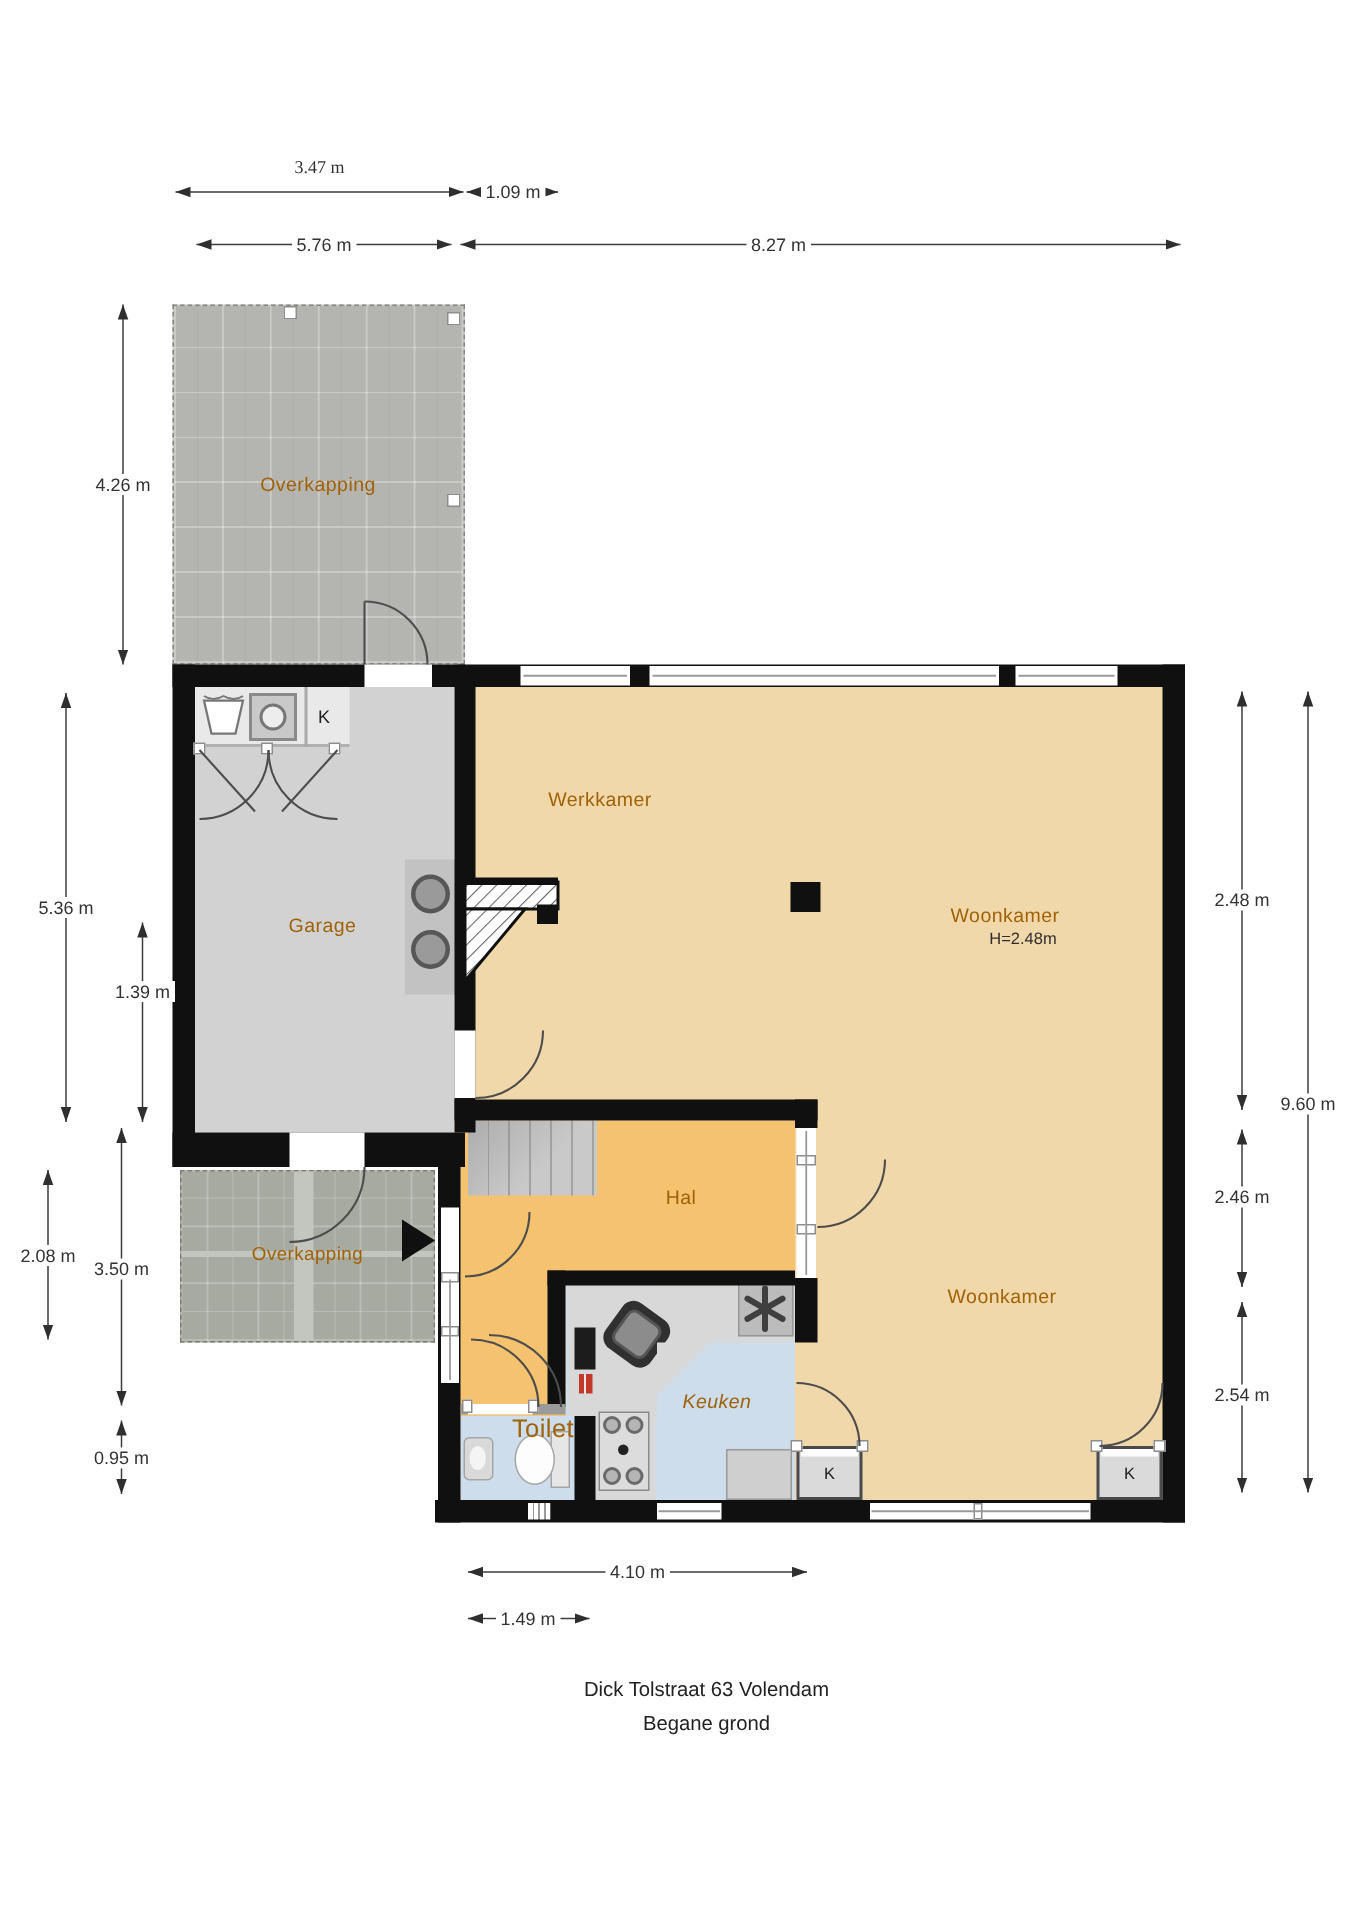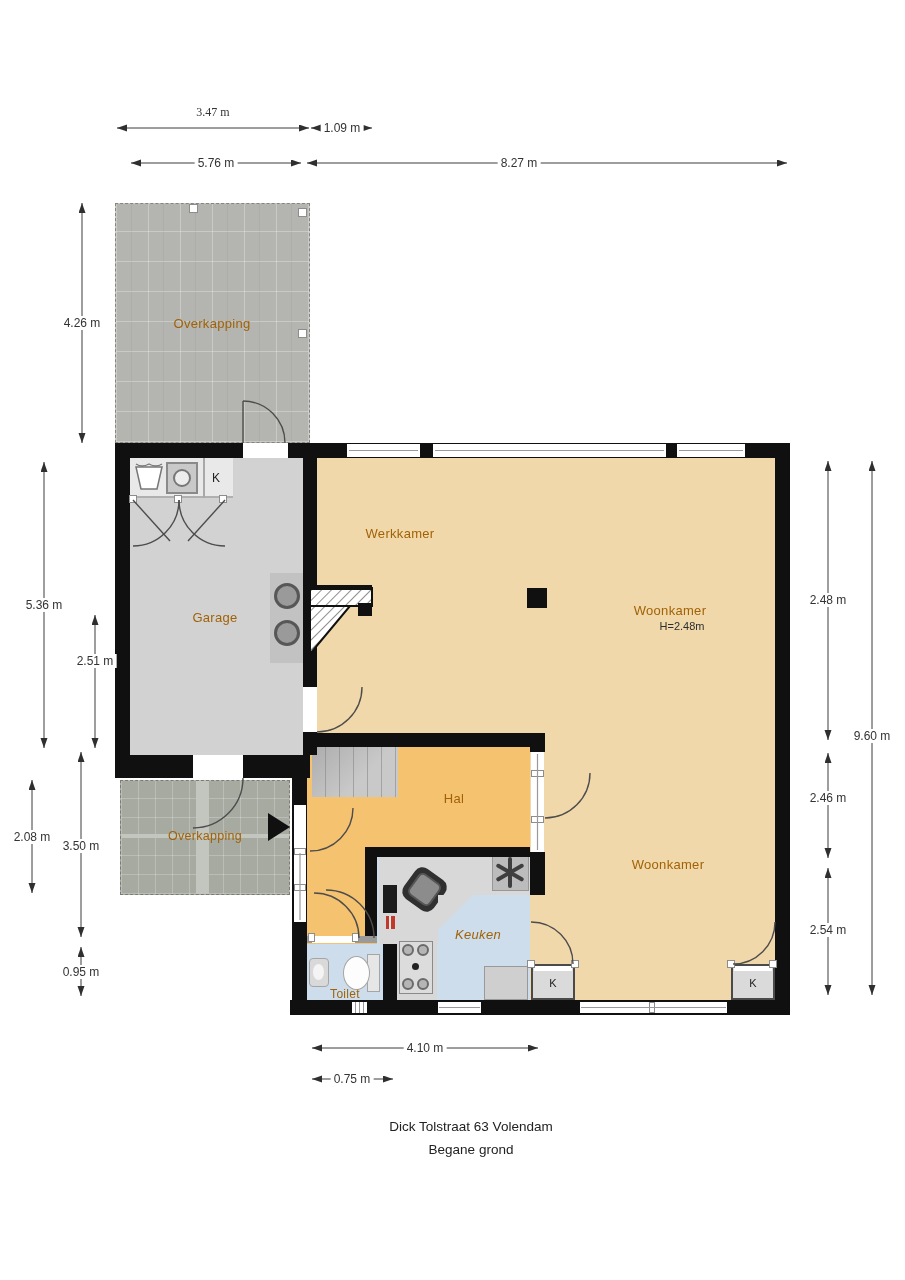--- a/index.html
+++ b/index.html
@@ -213,41 +213,41 @@
       <line x1="312" y1="1079" x2="393" y2="1079" marker-start="url(#arrS)" marker-end="url(#arrE)"></line>
     </g>
   </svg>
 
   <div class="dimlabel" style="left:213px;top:112px;font-family:Liberation Serif, serif;">3.47 m</div>
   <div class="dimlabel" style="left:342px;top:128px;">1.09 m</div>
   <div class="dimlabel" style="left:216px;top:163px;">5.76 m</div>
   <div class="dimlabel" style="left:519px;top:163px;">8.27 m</div>
   <div class="dimlabel" style="left:82px;top:323px;">4.26 m</div>
   <div class="dimlabel" style="left:44px;top:605px;">5.36 m</div>
-  <div class="dimlabel" style="left:95px;top:661px;">2.51 m</div>
+  <div class="dimlabel" style="left:95px;top:661px;">1.39 m</div>
   <div class="dimlabel" style="left:32px;top:837px;">2.08 m</div>
   <div class="dimlabel" style="left:81px;top:846px;">3.50 m</div>
   <div class="dimlabel" style="left:81px;top:972px;">0.95 m</div>
   <div class="dimlabel" style="left:828px;top:600px;">2.48 m</div>
   <div class="dimlabel" style="left:872px;top:736px;">9.60 m</div>
   <div class="dimlabel" style="left:828px;top:798px;">2.46 m</div>
   <div class="dimlabel" style="left:828px;top:930px;">2.54 m</div>
   <div class="dimlabel" style="left:425px;top:1048px;">4.10 m</div>
-  <div class="dimlabel" style="left:352px;top:1079px;">0.75 m</div>
+  <div class="dimlabel" style="left:352px;top:1079px;">1.49 m</div>
 
   <div class="roomlabel" style="left:212px;top:323px;">Overkapping</div>
   <div class="roomlabel" style="left:400px;top:533px;">Werkkamer</div>
   <div class="roomlabel" style="left:670px;top:610px;">Woonkamer</div>
   <div class="sublabel" style="left:672px;top:626px;padding-left:20px;">H=2.48m</div>
   <div class="roomlabel" style="left:215px;top:617px;">Garage</div>
   <div class="klabel" style="left:216px;top:478px;">K</div>
   <div class="roomlabel" style="left:454px;top:798px;">Hal</div>
   <div class="roomlabel" style="left:205px;top:836px;font-size:12.5px;">Overkapping</div>
   <div class="roomlabel" style="left:668px;top:864px;">Woonkamer</div>
   <div class="roomlabel" style="left:478px;top:934px;font-style:italic;">Keuken</div>
-  <div class="roomlabel" style="left:345px;top:953px;font-size:12px;margin-top:41px;">Toilet</div>
+  <div class="roomlabel" style="left:362px;top:953px;font-size:17px;">Toilet</div>
   <div class="klabel" style="left:553px;top:983px;font-size:11px;">K</div>
   <div class="klabel" style="left:753px;top:983px;font-size:11px;">K</div>
 
   <div class="title" style="left:471px;top:1126px;">Dick Tolstraat 63 Volendam</div>
   <div class="title" style="left:471px;top:1149px;">Begane grond</div>
 
 </div>
 
 </body></html>

